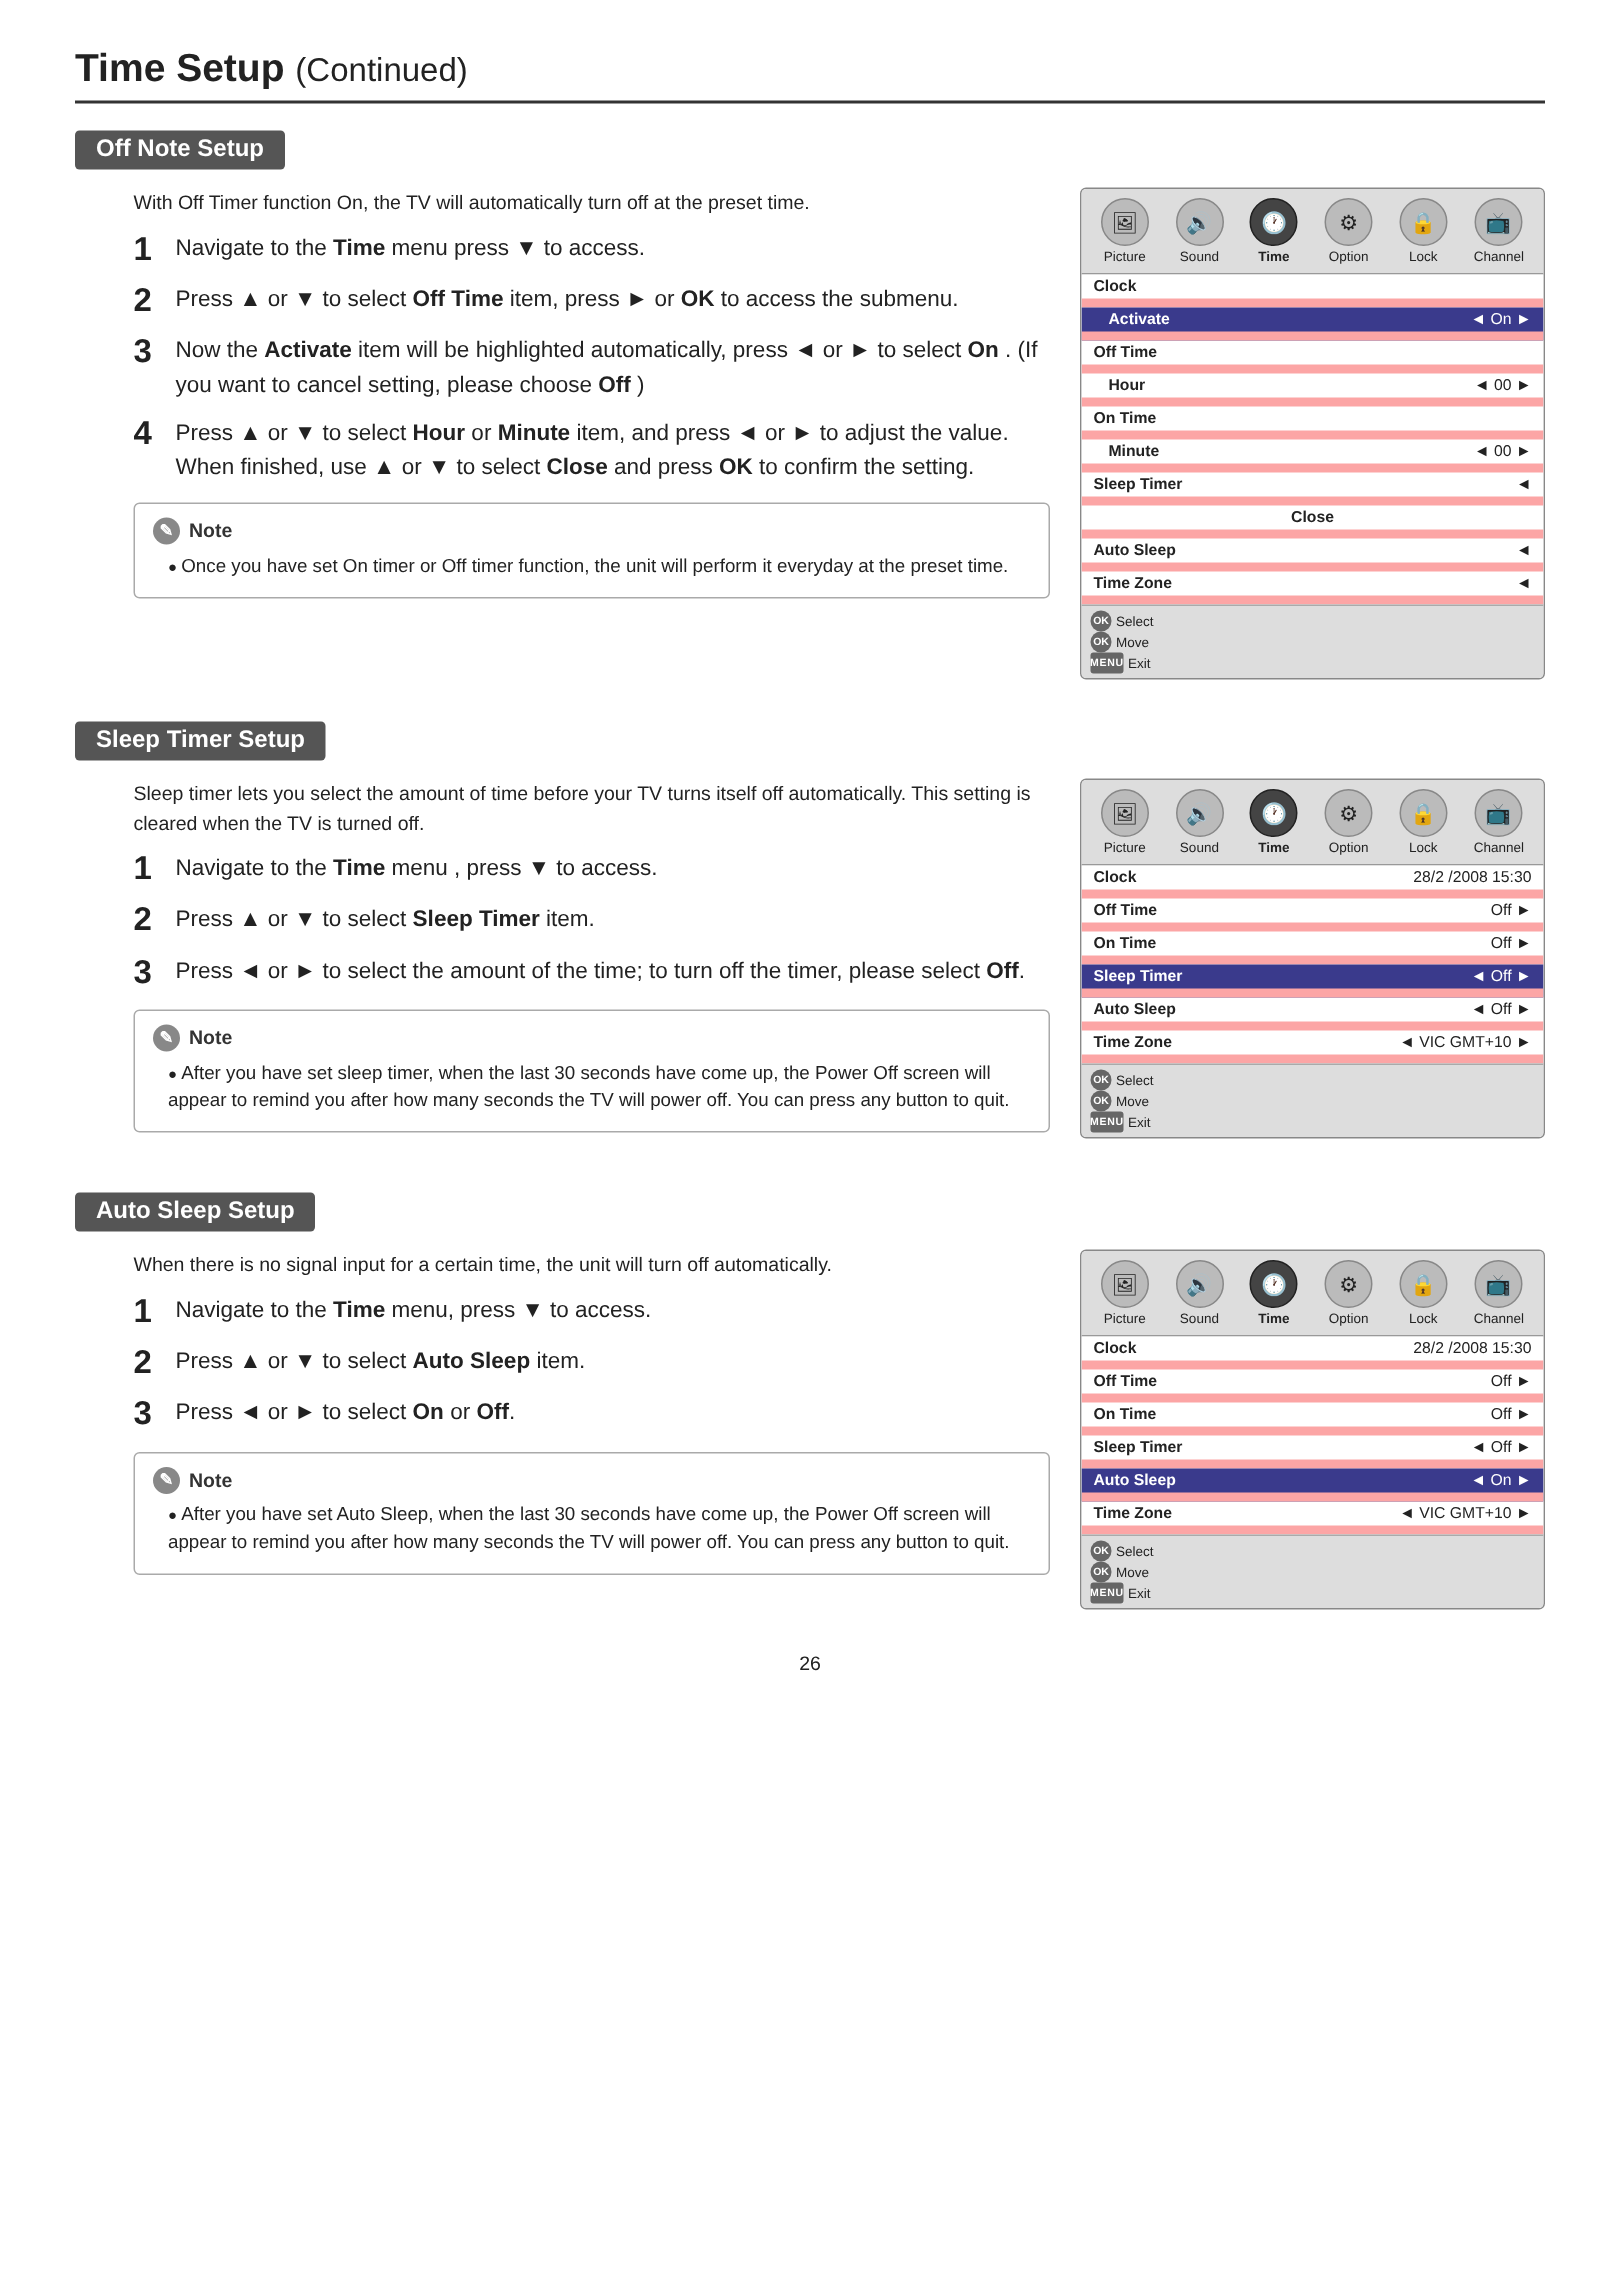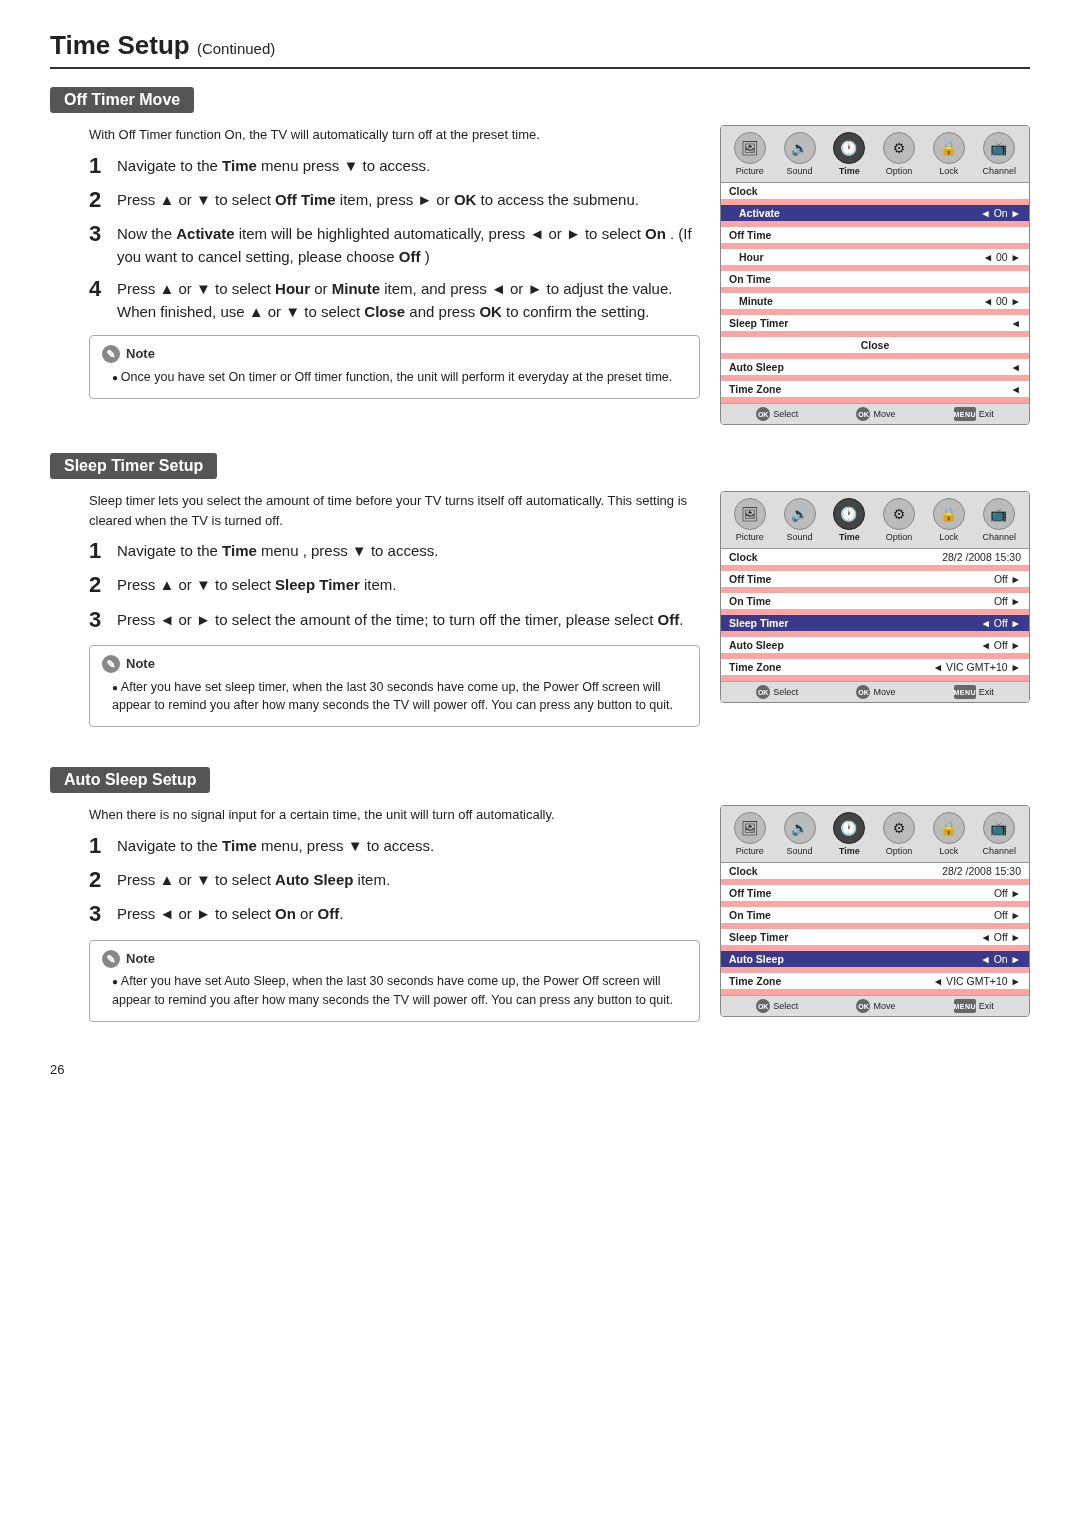--- a/index.html
+++ b/index.html
@@ -15,21 +15,21 @@
 
     
     .page-title {
       font-size: 26px;
       font-weight: bold;
       border-bottom: 2px solid #333;
       padding-bottom: 6px;
       margin-bottom: 18px;
     }
     .page-title span.continued {
-      font-size: 15px;
+      font-size: 22px;
       font-weight: normal;
     }
 
     
     .section-header {
       display: inline-block;
       background: #555;
       color: #fff;
       font-size: 16px;
       font-weight: bold;
@@ -196,20 +196,21 @@
     }
 
     
     .menu-footer {
       background: #ddd;
       display: flex;
       justify-content: space-around;
       padding: 3px 6px;
       font-size: 9px;
       border-top: 1px solid #aaa;
+      flex-direction: column;
     }
     .menu-footer-item {
       display: flex;
       align-items: center;
       gap: 3px;
     }
     .btn-icon {
       display: inline-flex;
       align-items: center;
       justify-content: center;
@@ -230,37 +231,38 @@
       background: #666;
       color: #fff;
       border-radius: 2px;
       font-size: 7px;
       font-weight: bold;
       letter-spacing: 0.5px;
     }
 
     
     .page-number {
+      text-align: center;
       margin-top: 20px;
       font-size: 13px;
     }
 
     
     strong { font-weight: bold; }
   </style>
 </head>
 <body>
 
 <div class="page-title">
   <span>Time Setup</span>
   <span class="continued"> (<span>Continued</span>)</span>
 </div>
 
 <div class="section">
-  <div class="section-header">Off Timer Move</div>
+  <div class="section-header">Off Note Setup</div>
   <div class="content-row">
     <div class="content-left">
       <p class="intro-para">With Off Timer function On, the TV will automatically turn off at the preset time.</p>
       <div class="steps">
         <div class="step">
           <span class="step-num">1</span>
           <span class="step-text">Navigate to the <strong>Time</strong> menu  press ▼  to access.</span>
         </div>
         <div class="step">
           <span class="step-num">2</span>

